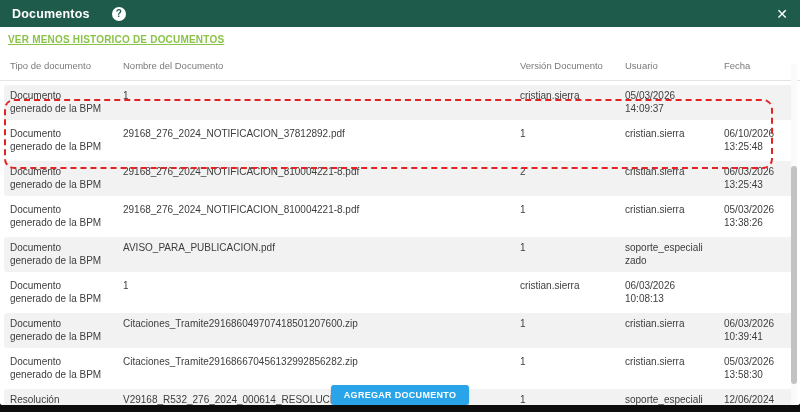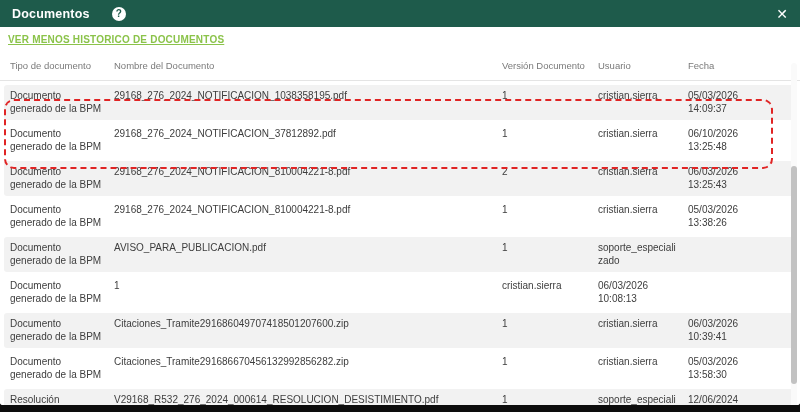--- a/index.html
+++ b/index.html
@@ -36,21 +36,21 @@
   .history-link {
     display:inline-block; margin:7px 0 0 8px;
     font-size:10px; font-weight:bold; letter-spacing:.2px;
     color:#8bc34a; text-decoration:underline; cursor:pointer;
   }
   
   .doc-table { margin-top:4px; }
   .trow {
     display:grid;
     grid-template-columns:100px 384px 92px 86px 1fr;
-    column-gap:4px;
+    column-gap:13px;
     padding:5px 15px 5px 10px;
     align-items:start;
   }
   .thead-row {
     color:#7a7a7a; font-size:9.5px;
     padding-top:9px; padding-bottom:9px;
     border-bottom:1px solid #e4e4e4;
   }
   .tbody { padding-top:4px; }
   .tbody .trow {
@@ -111,21 +111,20 @@
         <div class="trow thead-row">
           <div class="cell">Tipo de documento</div>
           <div class="cell">Nombre del Documento</div>
           <div class="cell">Versión Documento</div>
           <div class="cell">Usuario</div>
           <div class="cell">Fecha</div>
         </div>
         <div class="tbody">
   <div class="trow">
     <div class="cell">Documento generado de la BPM</div>
-    <div class="cell">29168_276_2024_NOTIFICACION_1038358195.pdf</div>
     <div class="cell">1</div>
     <div class="cell">cristian.sierra</div>
     <div class="cell">05/03/2026 14:09:37</div>
   </div>
 
   <div class="trow hl">
     <div class="cell">Documento generado de la BPM</div>
     <div class="cell">29168_276_2024_NOTIFICACION_37812892.pdf</div>
     <div class="cell">1</div>
     <div class="cell">cristian.sierra</div>
@@ -182,20 +181,23 @@
     <div class="cell">Resolución</div>
     <div class="cell">V29168_R532_276_2024_000614_RESOLUCION_DESISTIMIENTO.pdf</div>
     <div class="cell">1</div>
     <div class="cell">soporte_especializado</div>
     <div class="cell">12/06/2024 17:12:30</div>
   </div>
 
 </div>
       </div>
 
+      <div class="footer-bar">
+        <button class="add-btn">AGREGAR DOCUMENTO</button>
+      </div>
 
       <div class="scrollbar-track">
         <div class="scrollbar-thumb"></div>
       </div>
     </div>
 
     <div class="highlight-box"></div>
   </div>
 
   <div class="bottom-strip"></div>

